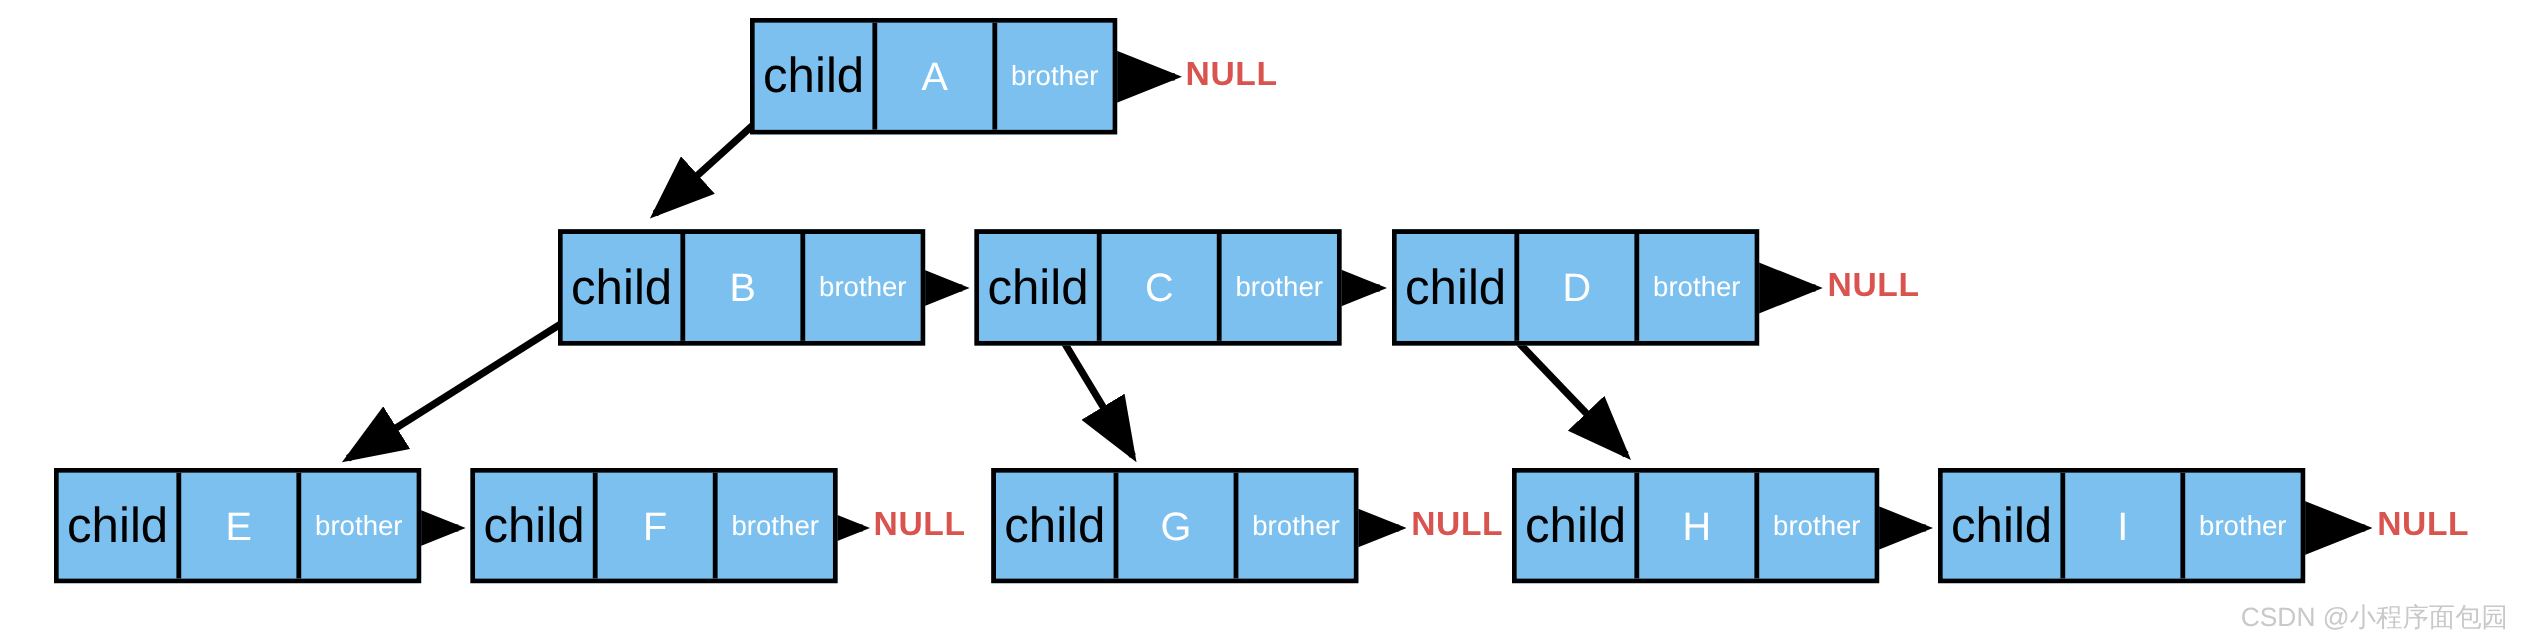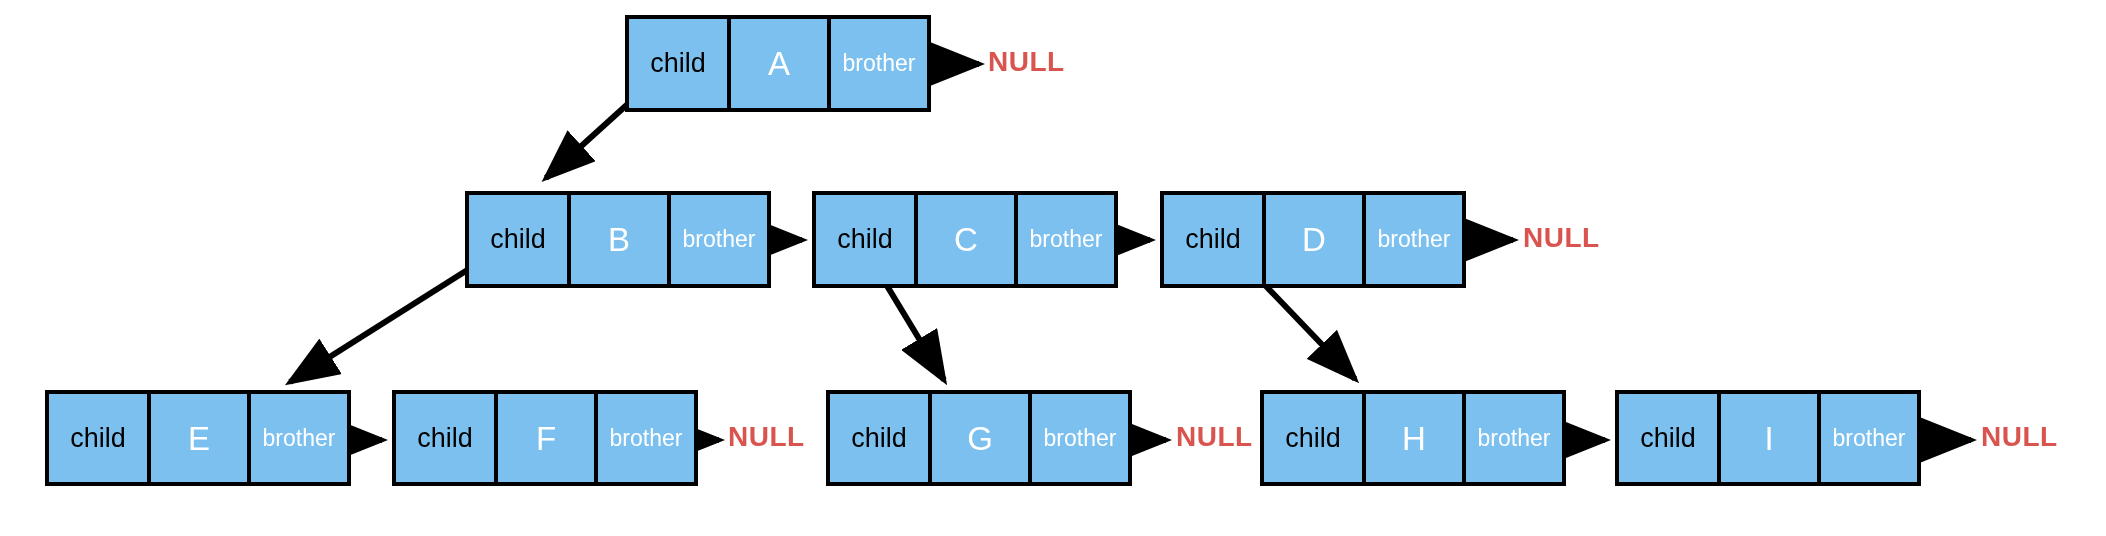--- a/index.html
+++ b/index.html
@@ -33,21 +33,21 @@
     justify-content: center;
     background: #7cc0ef;
     line-height: 1;
     white-space: nowrap;
   }
   .cell + .cell {
     border-left: 4px solid #000000;
   }
   .cell-child {
     color: #000000;
-    font-size: 27px;
+    font-size: 41px;
   }
   .cell-data {
     color: #ffffff;
     font-size: 33px;
   }
   .cell-brother {
     color: #ffffff;
     font-size: 23px;
   }
   
@@ -243,14 +243,15 @@
       </div>
     <div class="cell cell-data" style="width:100px;">
         <span>I</span>
       </div>
     <div class="cell cell-brother" style="width:100px;">
         <span>brother</span>
       </div>
   </div>
   <div class="null-label" style="left:1981px; top:423px;"><span>NULL</span></div>
 
+  <div id="watermark">CSDN @小程序面包园</div>
 
 </div>
 
 </body></html>

